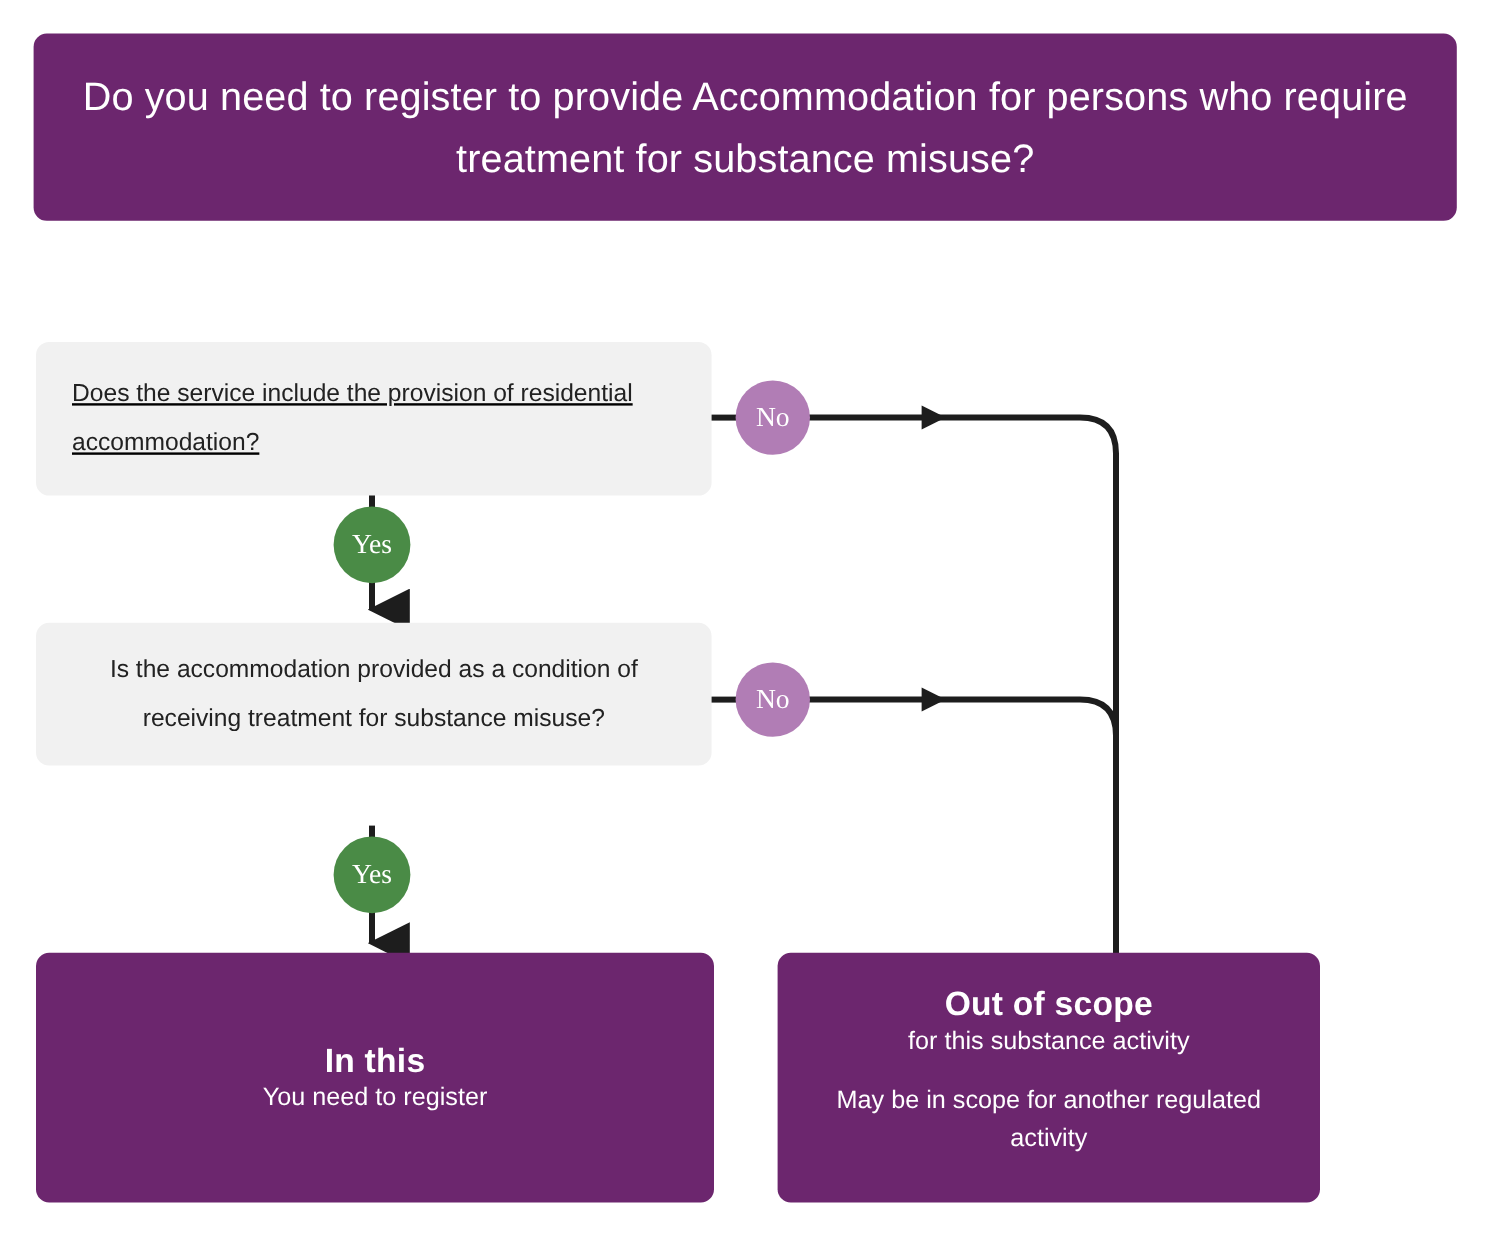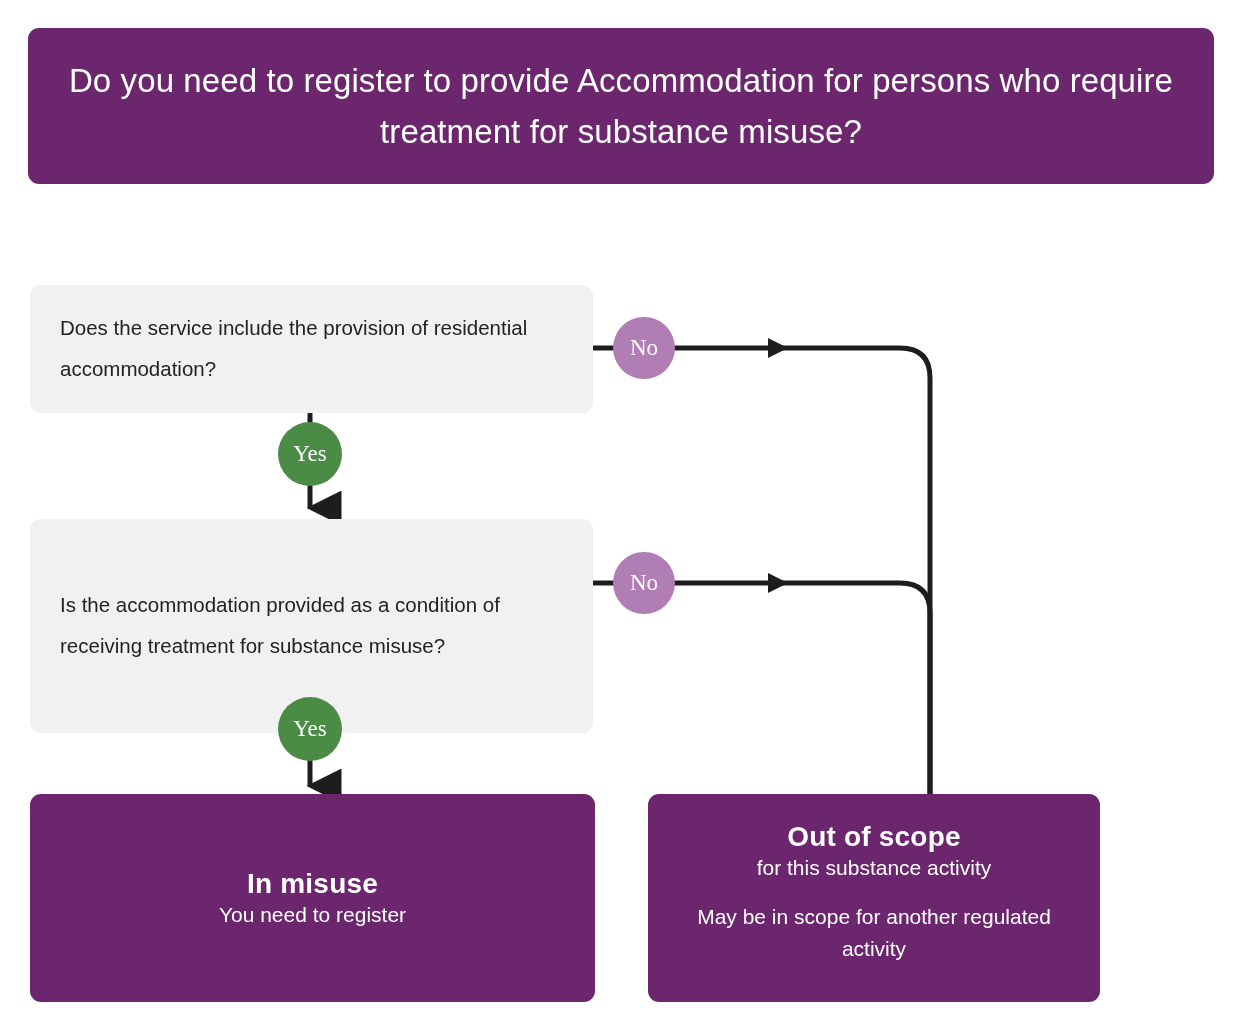--- a/index.html
+++ b/index.html
@@ -152,46 +152,46 @@
     <path d="M 768 573 L 788 583 L 768 593 z" fill="#1D1D1D"></path>
 
     <line x1="310" y1="688" x2="310" y2="700" stroke="#1D1D1D" stroke-width="5"></line>
     <line x1="310" y1="760" x2="310" y2="786" stroke="#1D1D1D" stroke-width="5" marker-end="url(#arrow-down)"></line>
   </svg>
 
   <div class="node header-node" style="left:28px; top:28px; width:1186px; height:156px;">
     <div class="header-title">Do you need to register to provide Accommodation for persons who require treatment for substance misuse?</div>
   </div>
 
-  <div class="node question-node" style="left:30px; top:285px; width:563px; height:128px;">
+  <div class="node question-node" style="left:30px; top:285px; width:563px; height:128px;text-decoration:underline;">
     <div class="question-text">Does the service include the provision of residential accommodation?</div>
   </div>
 
-  <div class="node question-node" style="left:30px; top:519px; width:563px; height:214px;">
+  <div class="node question-node" style="left:30px; top:519px; width:563px; height:119px;text-align:center;">
     <div class="question-text">Is the accommodation provided as a condition of receiving treatment for substance misuse?</div>
   </div>
 
   <div class="badge badge-no" style="left:613px; top:317px;">
     <span>No</span>
   </div>
 
   <div class="badge badge-yes" style="left:278px; top:422px;">
     <span>Yes</span>
   </div>
 
   <div class="badge badge-no" style="left:613px; top:552px;">
     <span>No</span>
   </div>
 
   <div class="badge badge-yes" style="left:278px; top:697px;">
     <span>Yes</span>
   </div>
 
   <div class="node result-node" style="left:30px; top:794px; width:565px; height:208px;">
-    <div class="result-heading">In misuse</div>
+    <div class="result-heading">In this</div>
     <div class="result-sub">You need to register</div>
   </div>
 
   <div class="node result-node" style="left:648px; top:794px; width:452px; height:208px; justify-content:flex-start; padding-top:26px;">
     <div class="result-heading">Out of scope</div>
     <div class="result-sub">for this substance activity</div>
     <div class="result-note">May be in scope for another regulated activity</div>
   </div>
 
 </div>

